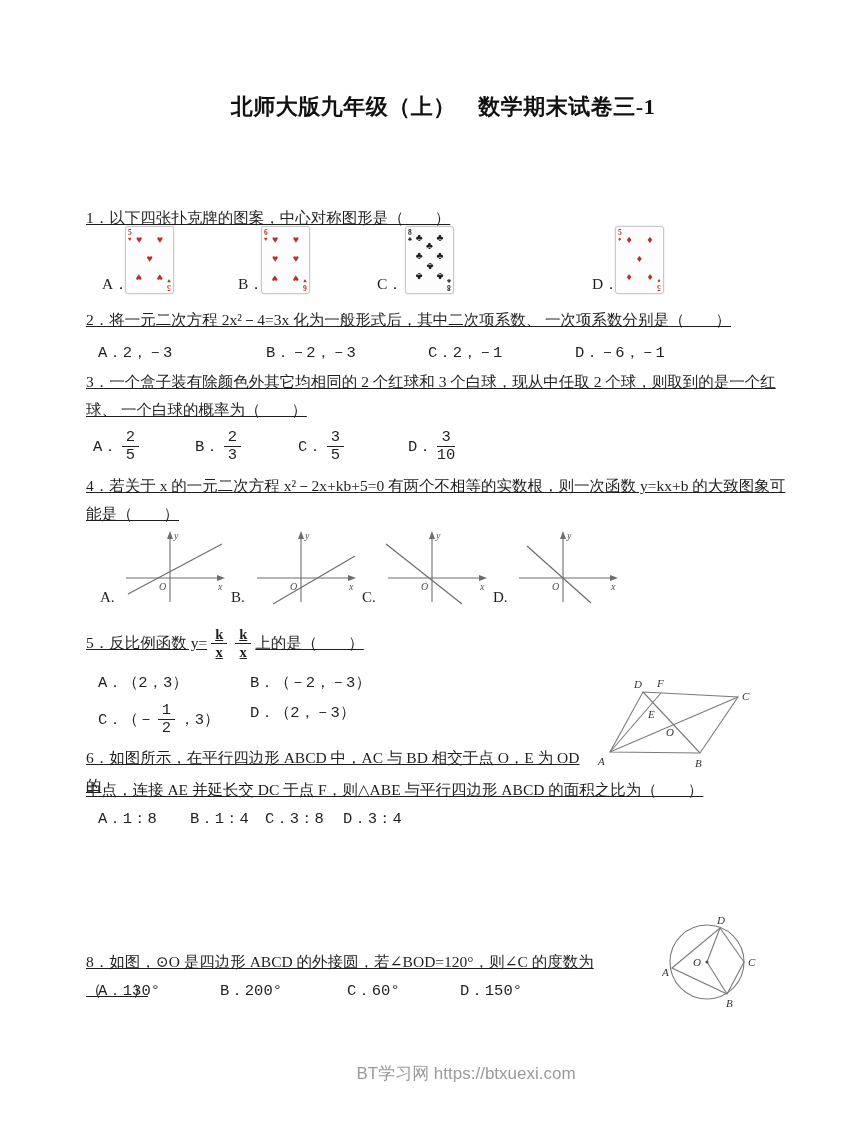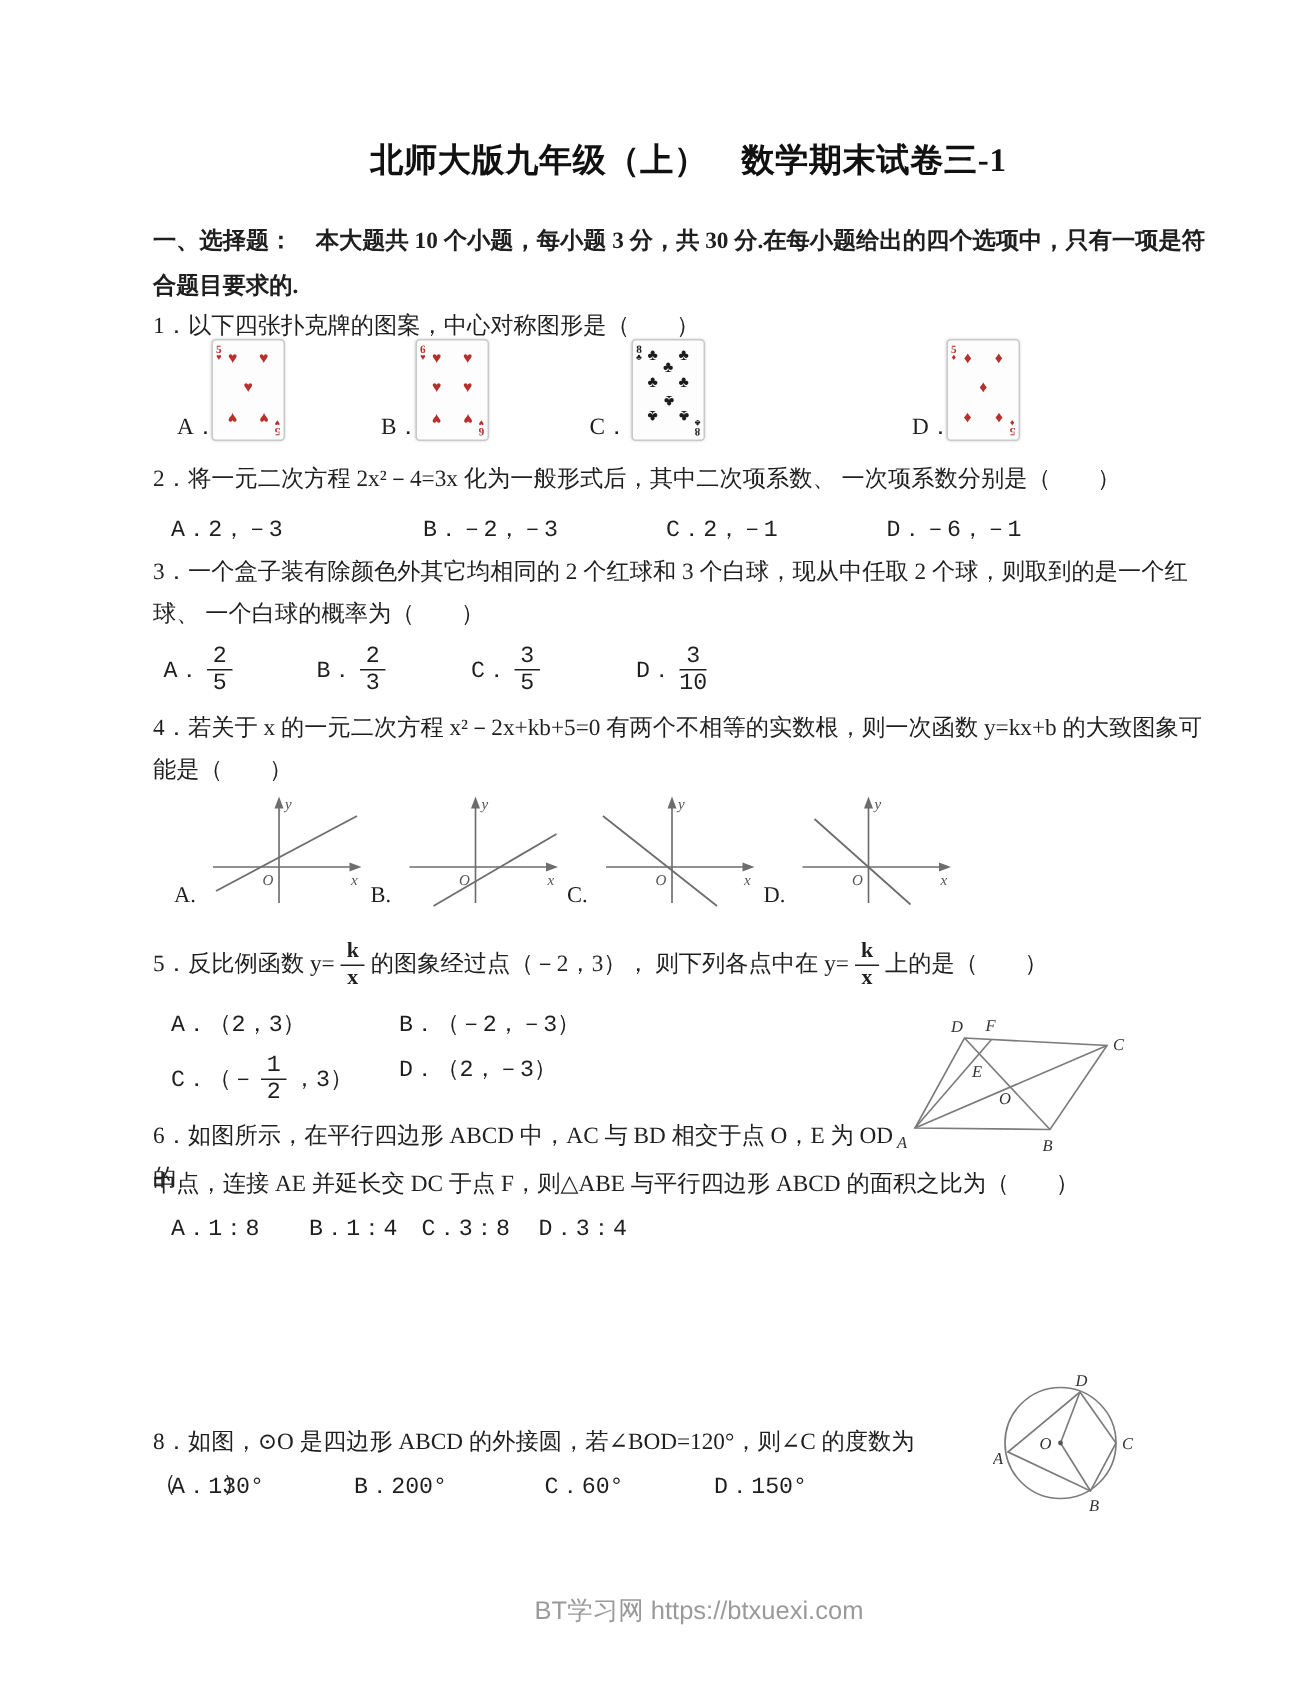--- a/index.html
+++ b/index.html
@@ -1,22 +1,22 @@
 <!DOCTYPE html>
 <html><head>
 <meta charset="utf-8">
 <style>
   html,body{margin:0;padding:0;background:#ffffff;}
   .page{position:relative;width:866px;height:1122px;background:#ffffff;overflow:hidden;
         font-family:"Liberation Serif","DejaVu Serif",serif;color:#1f1f1f;}
-  .content{position:absolute;left:102px;top:0;width:714px;height:1114px;}
+  .content{position:absolute;left:86px;top:0;width:714px;height:1114px;}
   .block{position:absolute;left:0;width:714px;}
   .title{top:92px;text-align:center;font-size:22px;font-weight:bold;letter-spacing:.5px;color:#111;}
   .heading{top:146px;font-size:15.5px;font-weight:bold;line-height:30px;}
-  .qstem{font-size:15.5px;line-height:28px;}
+  .qstem{font-size:15.5px;line-height:28px;text-decoration:underline;}
   .optrow{position:absolute;left:0;width:714px;height:28px;font-size:15.5px;}
   .optrow>span{position:absolute;top:0;white-space:nowrap;font-family:Liberation Mono, monospace;}
 
   
   .cards{top:226px;height:76px;}
   .cards .lab{position:absolute;top:48px;font-size:15.5px;}
   .card{position:absolute;top:0;width:47px;height:66px;background:#fdfdfd;border:1px solid #c9c9c9;
         border-radius:3px;box-shadow:0 0 2px rgba(0,0,0,.18);}
   .pip{position:absolute;transform:translate(-50%,-50%);font-size:10.5px;line-height:10px;}
   .pip.flip{transform:translate(-50%,-50%) rotate(180deg);}
@@ -53,21 +53,20 @@
           font-family:"Liberation Sans","DejaVu Sans",sans-serif;font-size:17px;color:#9a9a9a;padding-left:33px;}
 </style>
 </head>
 <body>
 
 <div class="page">
   <div class="content">
 
     <div class="block title">北师大版九年级（上）　数学期末试卷三-1</div>
 
-    <div class="block heading">一、选择题：　本大题共 10 个小题，每小题 3 分，共 30 分.在每小题给出的四个选项中，只有一项是符合题目要求的.</div>
 
     <div class="block qstem" style="top:204px">1．以下四张扑克牌的图案，中心对称图形是（　　）</div>
 
     <div class="block cards">
       <span class="lab" style="left:16px">A．</span>
       <div class="card" style="left: 39px; color: rgb(184, 48, 44);">
           <span class="corner tl">
             <span class="r">5</span>
             <span class="s">♥</span>
           </span>
@@ -231,21 +230,20 @@
         </svg>
       </div>
     </div>
 
     <div class="block qstem q5stem" style="top:620px">
       <span>5．反比例函数 y=</span>
       <span class="frac q5frac">
           <span class="num">k</span>
           <span class="den">x</span>
         </span>
-      <span>的图象经过点（－2，3）， 则下列各点中在 y=</span>
       <span class="frac q5frac">
           <span class="num">k</span>
           <span class="den">x</span>
         </span>
       <span>上的是（　　）</span>
     </div>
     <div class="optrow" style="top:672px">
       <span style="left:12px">A．（2，3）</span>
       <span style="left:164px">B．（－2，－3）</span>
     </div>

